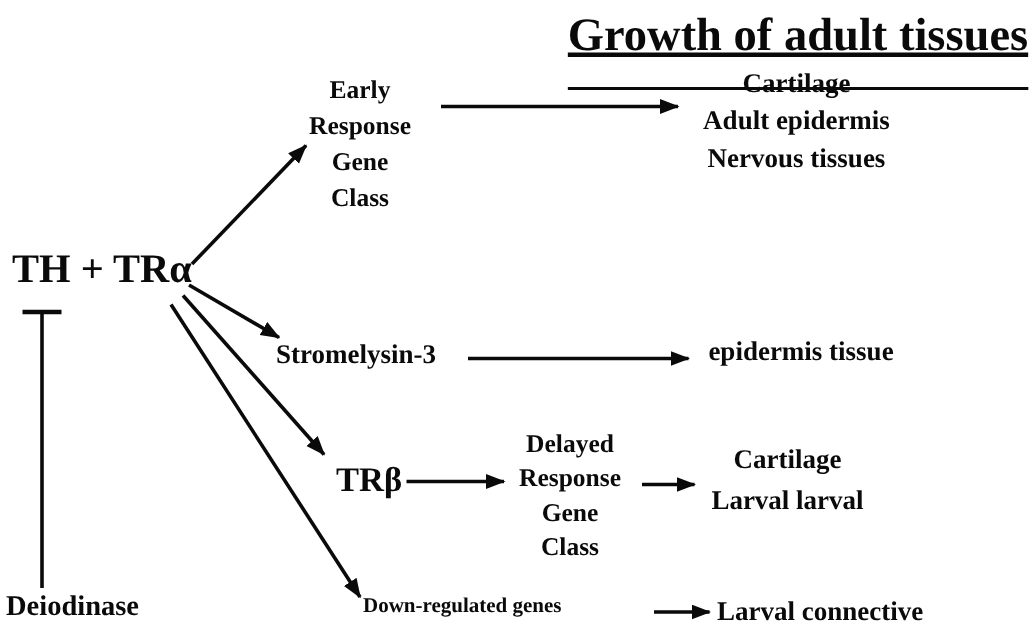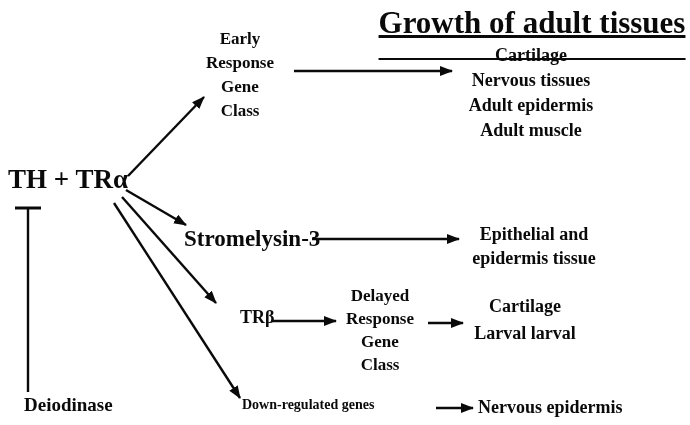--- a/index.html
+++ b/index.html
@@ -46,57 +46,55 @@
       <line x1="271" y1="321" x2="336" y2="321" marker-end="url(#ah)"></line>
       <line x1="428" y1="323" x2="463" y2="323" marker-end="url(#ah)"></line>
       <line x1="114" y1="203" x2="240" y2="398" marker-end="url(#ah)"></line>
       <line x1="436" y1="408" x2="473" y2="408" marker-end="url(#ah)"></line>
       <line x1="28" y1="392" x2="28" y2="208"></line>
       <line x1="15" y1="208" x2="41" y2="208" class="cap"></line>
     </svg>
 
   <div class="node big" style="left:8px; top:164px">TH + TRα</div>
 
-  <div class="node center" style="left:240px; top:27px; font-size:17px; line-height:24px">
+  <div class="node center" style="left:240px; top:48px; font-size:17px; line-height:24px">
     <div>Early</div>
     <div>Response</div>
     <div>Gene</div>
     <div>Class</div>
   </div>
 
   <div class="node header center" style="left:532px; top:5px">Growth of adult tissues</div>
 
   <div class="node center" style="left:531px; top:43px; font-size:18px; line-height:25px">
     <div>Cartilage</div>
+    <div>Adult epidermis</div>
     <div>Nervous tissues</div>
-    <div>Adult epidermis</div>
-    <div>Adult muscle</div>
   </div>
 
 
-  <div class="node" style="left:184px; top:226px; font-size:23px">Stromelysin-3</div>
+  <div class="node" style="left:184px; top:226px; font-size:18px">Stromelysin-3</div>
 
   <div class="node center" style="left:534px; top:222px; font-size:18px; line-height:24px">
-    <div>Epithelial and</div>
     <div>epidermis tissue</div>
   </div>
 
-  <div class="node" style="left:240px; top:307px; font-size:18px">TRβ</div>
+  <div class="node" style="left:224px; top:307px; font-size:23px">TRβ</div>
 
   <div class="node center" style="left:380px; top:284px; font-size:17px; line-height:23px">
     <div>Delayed</div>
     <div>Response</div>
     <div>Gene</div>
     <div>Class</div>
   </div>
 
   <div class="node center" style="left:525px; top:293px; font-size:18px; line-height:27px">
     <div>Cartilage</div>
     <div>Larval larval</div>
   </div>
 
   <div class="node" style="left:242px; top:397px; font-size:14px">Down-regulated genes</div>
 
-  <div class="node" style="left:478px; top:397px; font-size:18px">Nervous epidermis</div>
+  <div class="node" style="left:478px; top:397px; font-size:18px">Larval connective</div>
 
-  <div class="node" style="left:24px; top:394px; font-size:19px">Deiodinase</div>
+  <div class="node" style="left:4px; top:394px; font-size:19px">Deiodinase</div>
 
 </div>
 
 </body></html>

